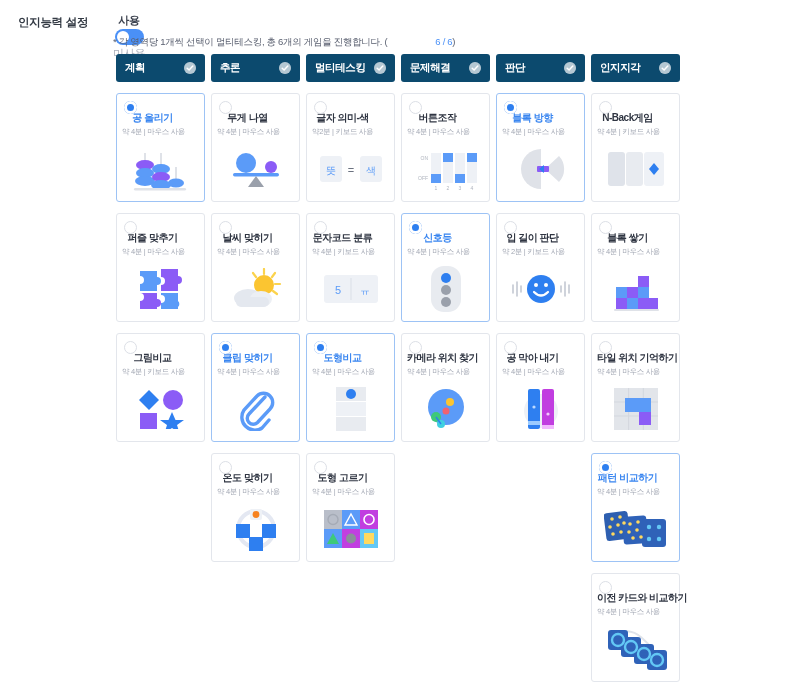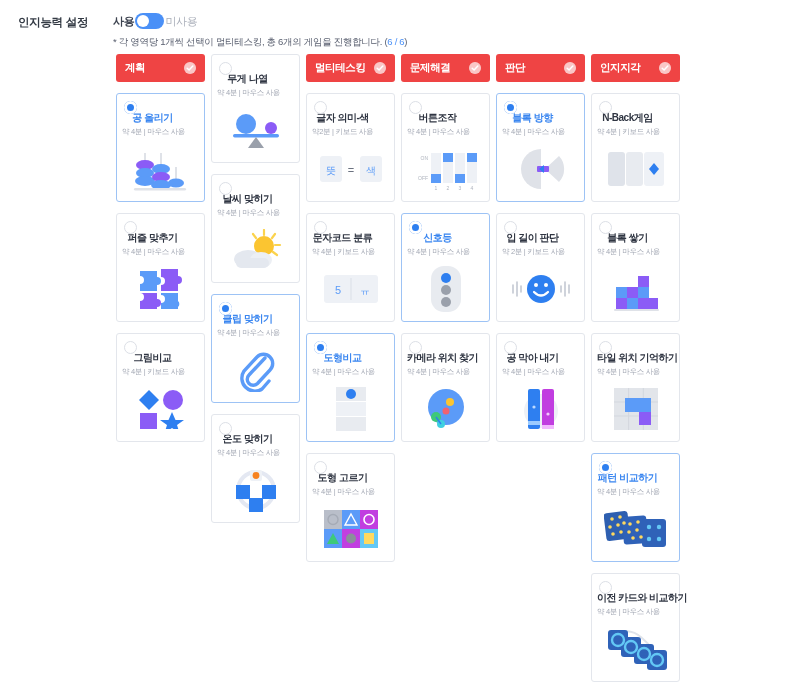--- a/index.html
+++ b/index.html
@@ -14,51 +14,51 @@
   #root { position: relative; width: 668px; height: 690px; }
 
   
   .page-label {
     position: absolute; left: 18px; top: 15px;
     font-size: 11.5px; font-weight: bold; color: #333a44;
     letter-spacing: -0.3px; white-space: nowrap;
   }
   .toggle-row {
     position: absolute; left: 113px; top: 13px;
-    display: flex; align-items: center; gap: 1px;
+    display: flex; align-items: center; gap: 1px; flex-direction: column;
   }
   .tg-label { font-size: 11px; letter-spacing: -0.3px; }
   .tg-label.on  { color: #3d4350; font-weight: bold; }
   .tg-label.off { color: #a8adb8; }
   .switch {
     width: 29px; height: 16px; border-radius: 8px;
     background: #4a90f7; position: relative; cursor: pointer;
     flex: 0 0 auto;
   }
   .switch .knob {
     position: absolute; left: 2px; top: 2px;
     width: 12px; height: 12px; border-radius: 50%;
     background: #ffffff;
   }
   .note {
     position: absolute; left: 113px; top: 36px;
     font-size: 9.5px; color: #5a6070; letter-spacing: -0.3px;
     white-space: nowrap;
   }
-  .note .count { color: #4a90f7; }
+  .note .count { color: #4a90f7; margin-left: 48px; }
 
   
   .grid {
     position: absolute; left: 116px; top: 54px;
     display: flex; gap: 6px;
   }
   .col { width: 89px; display: flex; flex-direction: column; gap: 11px; }
 
   .col-head {
-    height: 28px; background: #ef4444; border-radius: 3px;
+    height: 28px; background: #0c4a6e; border-radius: 3px;
     display: flex; align-items: center; justify-content: space-between;
     padding: 0 9px;
   }
   .col-head .ht {
     font-size: 10.5px; font-weight: bold; color: #ffffff;
     letter-spacing: -0.4px; white-space: nowrap;
   }
   .check-circle {
     width: 12px; height: 12px; border-radius: 50%;
     background: rgba(255,255,255,0.45);
@@ -175,20 +175,29 @@
      <circle cx="35" cy="11" r="10" fill="#8b5cf6"></circle>
      <rect x="2" y="24" width="17" height="16" fill="#8b5cf6"></rect>
      <polygon points="34,23 37.5,31 46,31 39,36 41.5,44 34,39 26.5,44 29,36 22,31 30.5,31" fill="#2e7ff0"></polygon>
             </svg>
           </div>
         </div>
         <div class="card empty"></div>
         <div class="card empty"></div>
       </div>
       <div class="col">
+        <div class="col-head">
+          <span class="ht">추론</span>
+          <span class="check-circle">
+            <svg width="12" height="12" viewBox="0 0 12 12">
+  <circle cx="6" cy="6" r="6" fill="rgba(255,255,255,0.45)"></circle>
+  <path d="M3.2 6.2 L5.1 8 L8.8 4.1" stroke="#ffffff" stroke-width="1.5" fill="none" stroke-linecap="round" stroke-linejoin="round"></path>
+            </svg>
+          </span>
+        </div>
         <div class="card">
           <div class="radio"></div>
           <div class="c-title">무게 나열</div>
           <div class="c-meta">약 4분 | 마우스 사용</div>
           <div class="c-art">
             <svg width="58" height="40" viewBox="0 0 58 40">
      <circle cx="19" cy="14" r="10" fill="#5b9bf8"></circle>
               <circle cx="44" cy="18" r="6" fill="#8b5cf6"></circle>
      <rect x="6" y="24" width="46" height="3.5" rx="1.7" fill="#5b9bf8"></rect>
      <polygon points="29,27 21,38 37,38" fill="#9aa0ab"></polygon>

